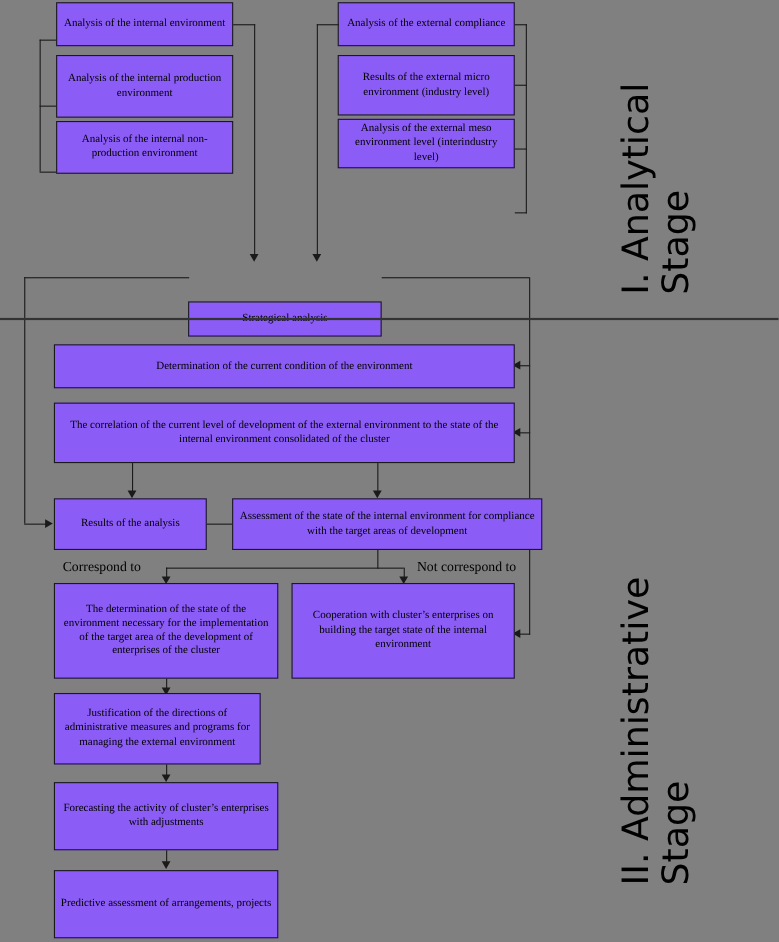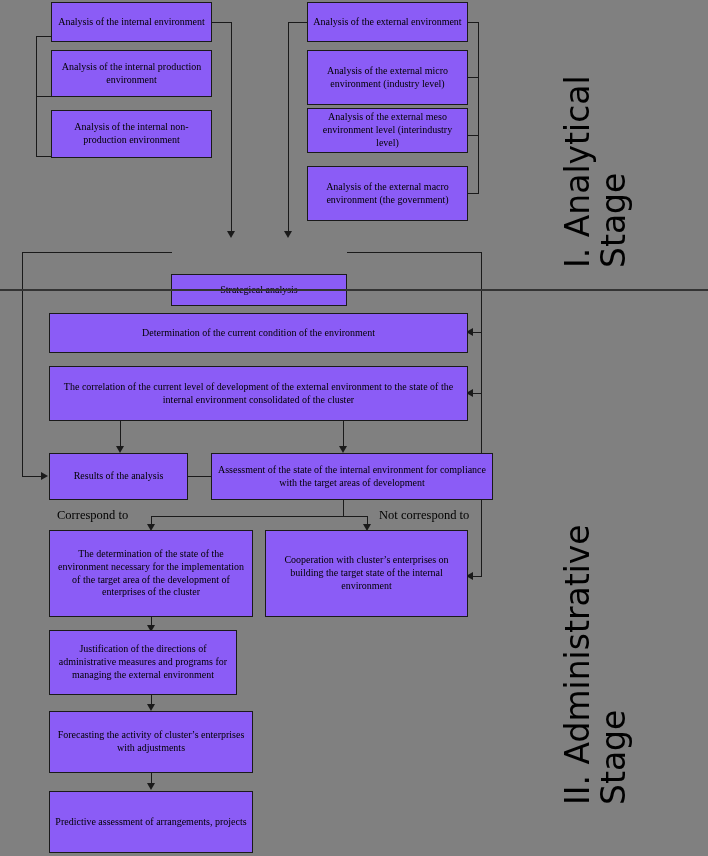--- a/index.html
+++ b/index.html
@@ -91,42 +91,39 @@
 <div id="canvas">
 
   <div class="vline" style="left:36px; top:36px; height:120px;"></div>
   <div class="hline" style="left:36px; top:36px; width:15px;"></div>
   <div class="hline" style="left:36px; top:96px; width:15px;"></div>
   <div class="hline" style="left:36px; top:156px; width:15px;"></div>
 
   <div class="box" style="left:51px; top:2px; width:161px; height:40px;">
     <span>Analysis of the internal environment</span>
   </div>
-  <div class="box" style="left:51px; top:50px; width:161px; height:47px;">
+  <div class="box" style="left:51px; top:50px; width:161px; height:57px;">
     <span>Analysis of the internal production environment</span>
   </div>
   <div class="box" style="left:51px; top:110px; width:161px; height:48px;">
     <span>Analysis of the internal non-production environment</span>
   </div>
 
   <div class="hline" style="left:212px; top:22px; width:20px;"></div>
   <div class="vline" style="left:231px; top:22px; height:213px;"></div>
   <div class="arrow-d" style="left:227px; top:231px;"></div>
 
   <div class="box" style="left:307px; top:2px; width:161px; height:40px;">
-    <span>Analysis of the external environment</span>
+    <span>Analysis of the external compliance</span>
   </div>
   <div class="box" style="left:307px; top:50px; width:161px; height:55px;">
-    <span>Analysis of the external micro environment (industry level)</span>
+    <span>Results of the external micro environment (industry level)</span>
   </div>
   <div class="box" style="left:307px; top:108px; width:161px; height:45px;">
     <span>Analysis of the external meso environment level (interindustry level)</span>
-  </div>
-  <div class="box" style="left:307px; top:166px; width:161px; height:55px;">
-    <span>Analysis of the external macro environment (the government)</span>
   </div>
 
   <div class="vline" style="left:478px; top:22px; height:172px;"></div>
   <div class="hline" style="left:468px; top:22px; width:11px;"></div>
   <div class="hline" style="left:468px; top:77px; width:11px;"></div>
   <div class="hline" style="left:468px; top:135px; width:11px;"></div>
   <div class="hline" style="left:468px; top:193px; width:11px;"></div>
 
   <div class="hline" style="left:288px; top:22px; width:20px;"></div>
   <div class="vline" style="left:288px; top:22px; height:213px;"></div>

